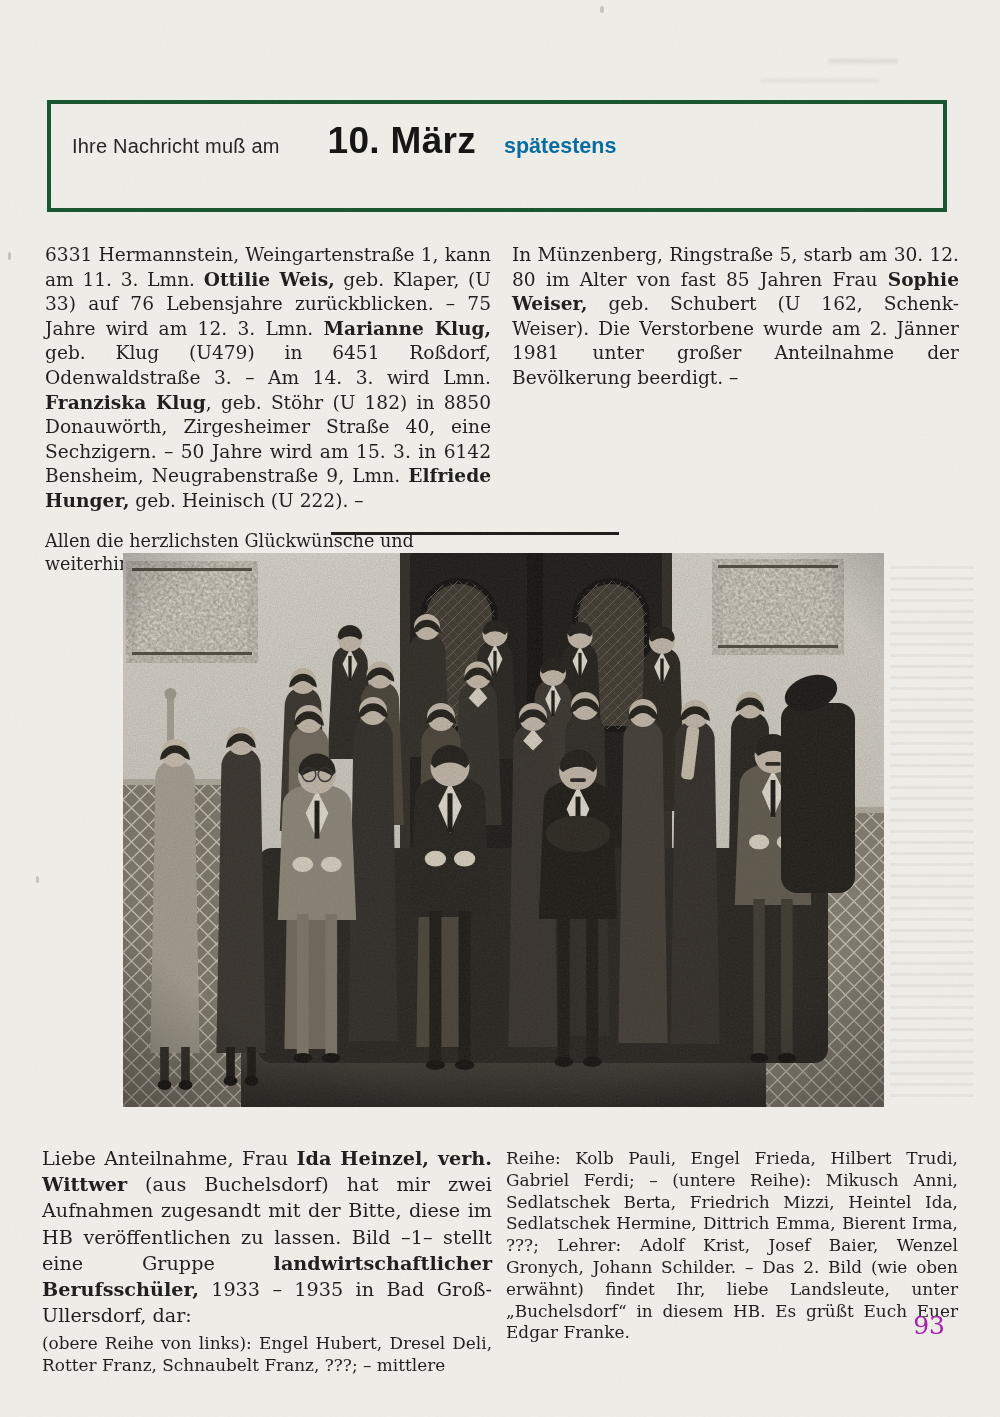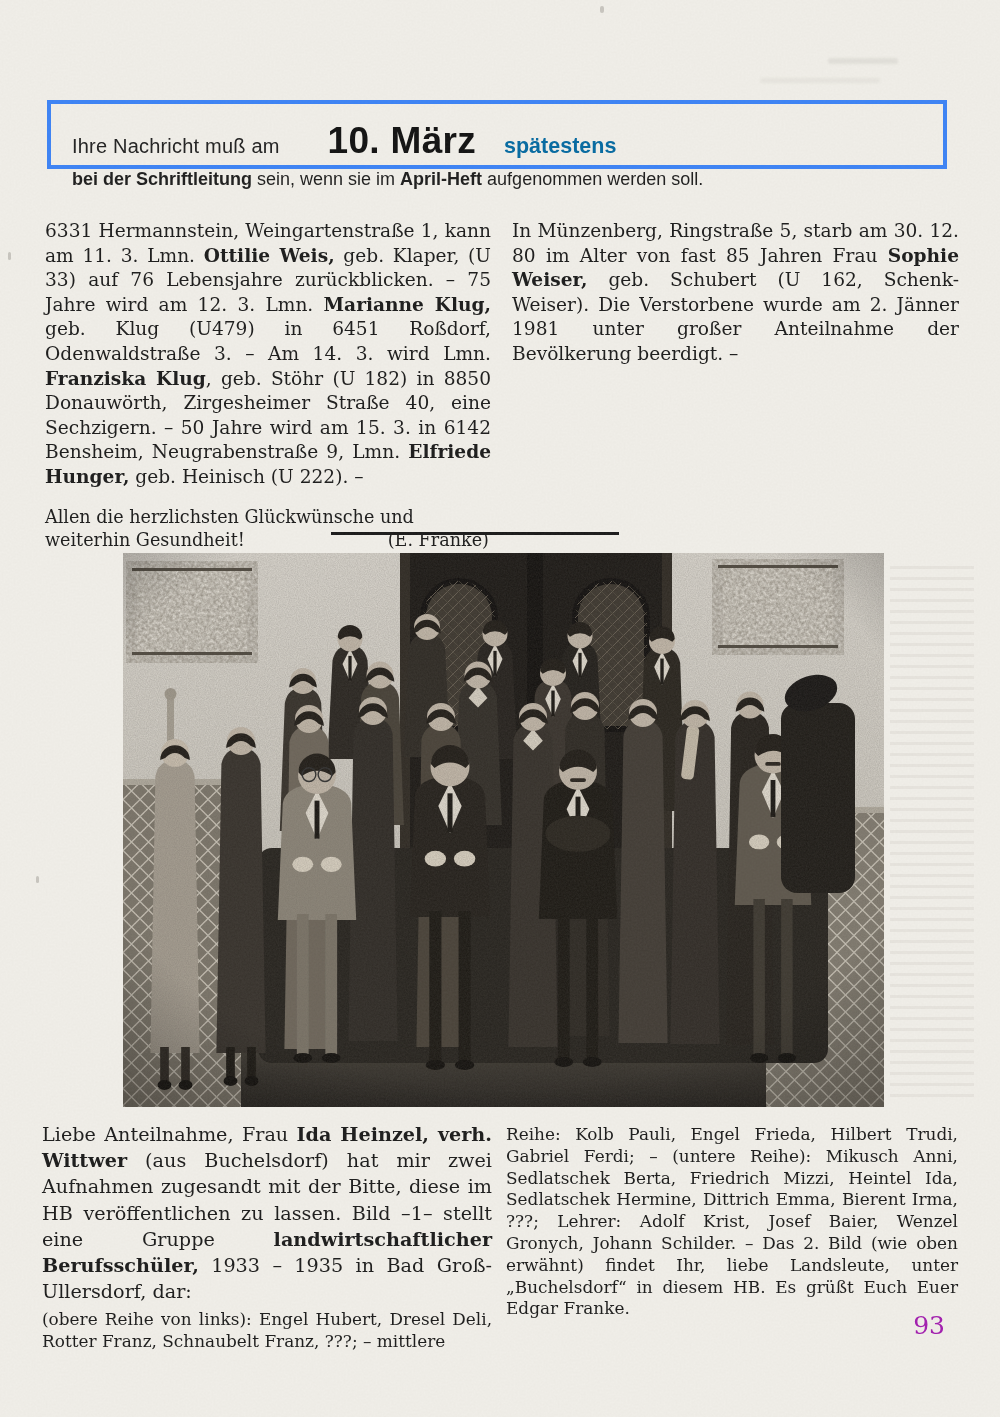--- a/index.html
+++ b/index.html
@@ -2,30 +2,30 @@
 <html lang="de" style="--paper: #f1efe9; --ink: #1a1a1a;"><head>
 <meta charset="utf-8">
 <style>
   html,body{margin:0;padding:0;background:#e6e4df;}
   .page{position:relative;width:1000px;height:1417px;margin:0 auto;overflow:hidden;
         background:var(--paper,#f1efe9);color:var(--ink,#1a1a1a);
         font-family:"DejaVu Serif","Liberation Serif",serif;}
   .b{font-weight:bold;}
 
   
-  .notice{position:absolute;left:47px;top:100px;width:900px;height:69px;box-sizing:border-box;
-          border:4px solid #3b82f6;font-family:"Liberation Sans",sans-serif;}
+  .notice{position:absolute;left:47px;top:100px;width:900px;height:112px;box-sizing:border-box;
+          border:4px solid #14532d;font-family:"Liberation Sans",sans-serif;}
   .nb-l1{display:flex;align-items:baseline;padding:16px 0 0 21px;white-space:nowrap;}
   .nb-prefix{font-size:20px;color:#202020;letter-spacing:.2px;}
   .nb-date{font-size:37px;font-weight:bold;margin-left:48px;color:#101010;letter-spacing:.3px;}
   .nb-suffix{font-size:21.5px;font-weight:bold;margin-left:28px;color:#0369a1;}
   .nb-l2{padding:7px 0 0 21px;font-size:18px;color:#1c1c1c;white-space:nowrap;}
 
   
-  .col{position:absolute;text-align:justify;}
+  .col{position:absolute;text-align:justify;margin-top:24px;}
   .c-tl{left:45px;top:219px;width:446px;}
   .c-tr{left:512px;top:219px;width:447px;}
   .c-bl{left:42px;top:1122px;width:450px;}
   .c-br{left:506px;top:1120px;width:452px;}
   p.body{font-size:18.6px;line-height:24.6px;margin:0 0 9px 0;}
   p.body-lg{font-size:19.2px;line-height:26.2px;margin:0;}
   p.small{font-size:16.9px;line-height:21.8px;margin:4px 0 0 0;}
   .wishes{position:relative;font-size:17.6px;line-height:23.5px;margin-top:16px;text-align:left;}
   .sig{position:absolute;right:2px;bottom:0;}
 
@@ -47,21 +47,20 @@
 <body>
 
 <div class="page">
 
   <div class="notice">
     <div class="nb-l1">
       <span class="nb-prefix">Ihre Nachricht muß am</span>
       <span class="nb-date">10. März</span>
       <span class="nb-suffix">spätestens</span>
     </div>
-    <div class="nb-l2"><span class="b">bei der Schriftleitung</span><span> sein, wenn sie im  </span><span class="b">April-Heft</span><span>  aufgenommen werden soll.</span></div>
   </div>
 
   <div class="col c-tl">
     <p class="body"><span>6331 Hermannstein, Weingartenstraße 1, kann am 11. 3. Lmn. </span><span class="b">Ottilie Weis,</span><span> geb. Klaper, (U 33) auf 76 Lebensjahre zurückblicken. – 75 Jahre wird am 12. 3. Lmn. </span><span class="b">Marianne Klug,</span><span> geb. Klug (U479) in 6451 Roßdorf, Odenwaldstraße 3. – Am 14. 3. wird Lmn. </span><span class="b">Franziska Klug</span><span>, geb. Stöhr (U 182) in 8850 Donauwörth, Zirgesheimer Straße 40, eine Sechzigern. – 50 Jahre wird am 15. 3. in 6142 Bensheim, Neugrabenstraße 9, Lmn. </span><span class="b">Elfriede Hunger,</span><span> geb. Heinisch (U 222). –</span></p>
     <p class="wishes">
       <span>Allen die herzlichsten Glückwünsche und weiterhin Gesundheit!</span>
       <span class="sig">(E. Franke)</span>
     </p>
   </div>
 

